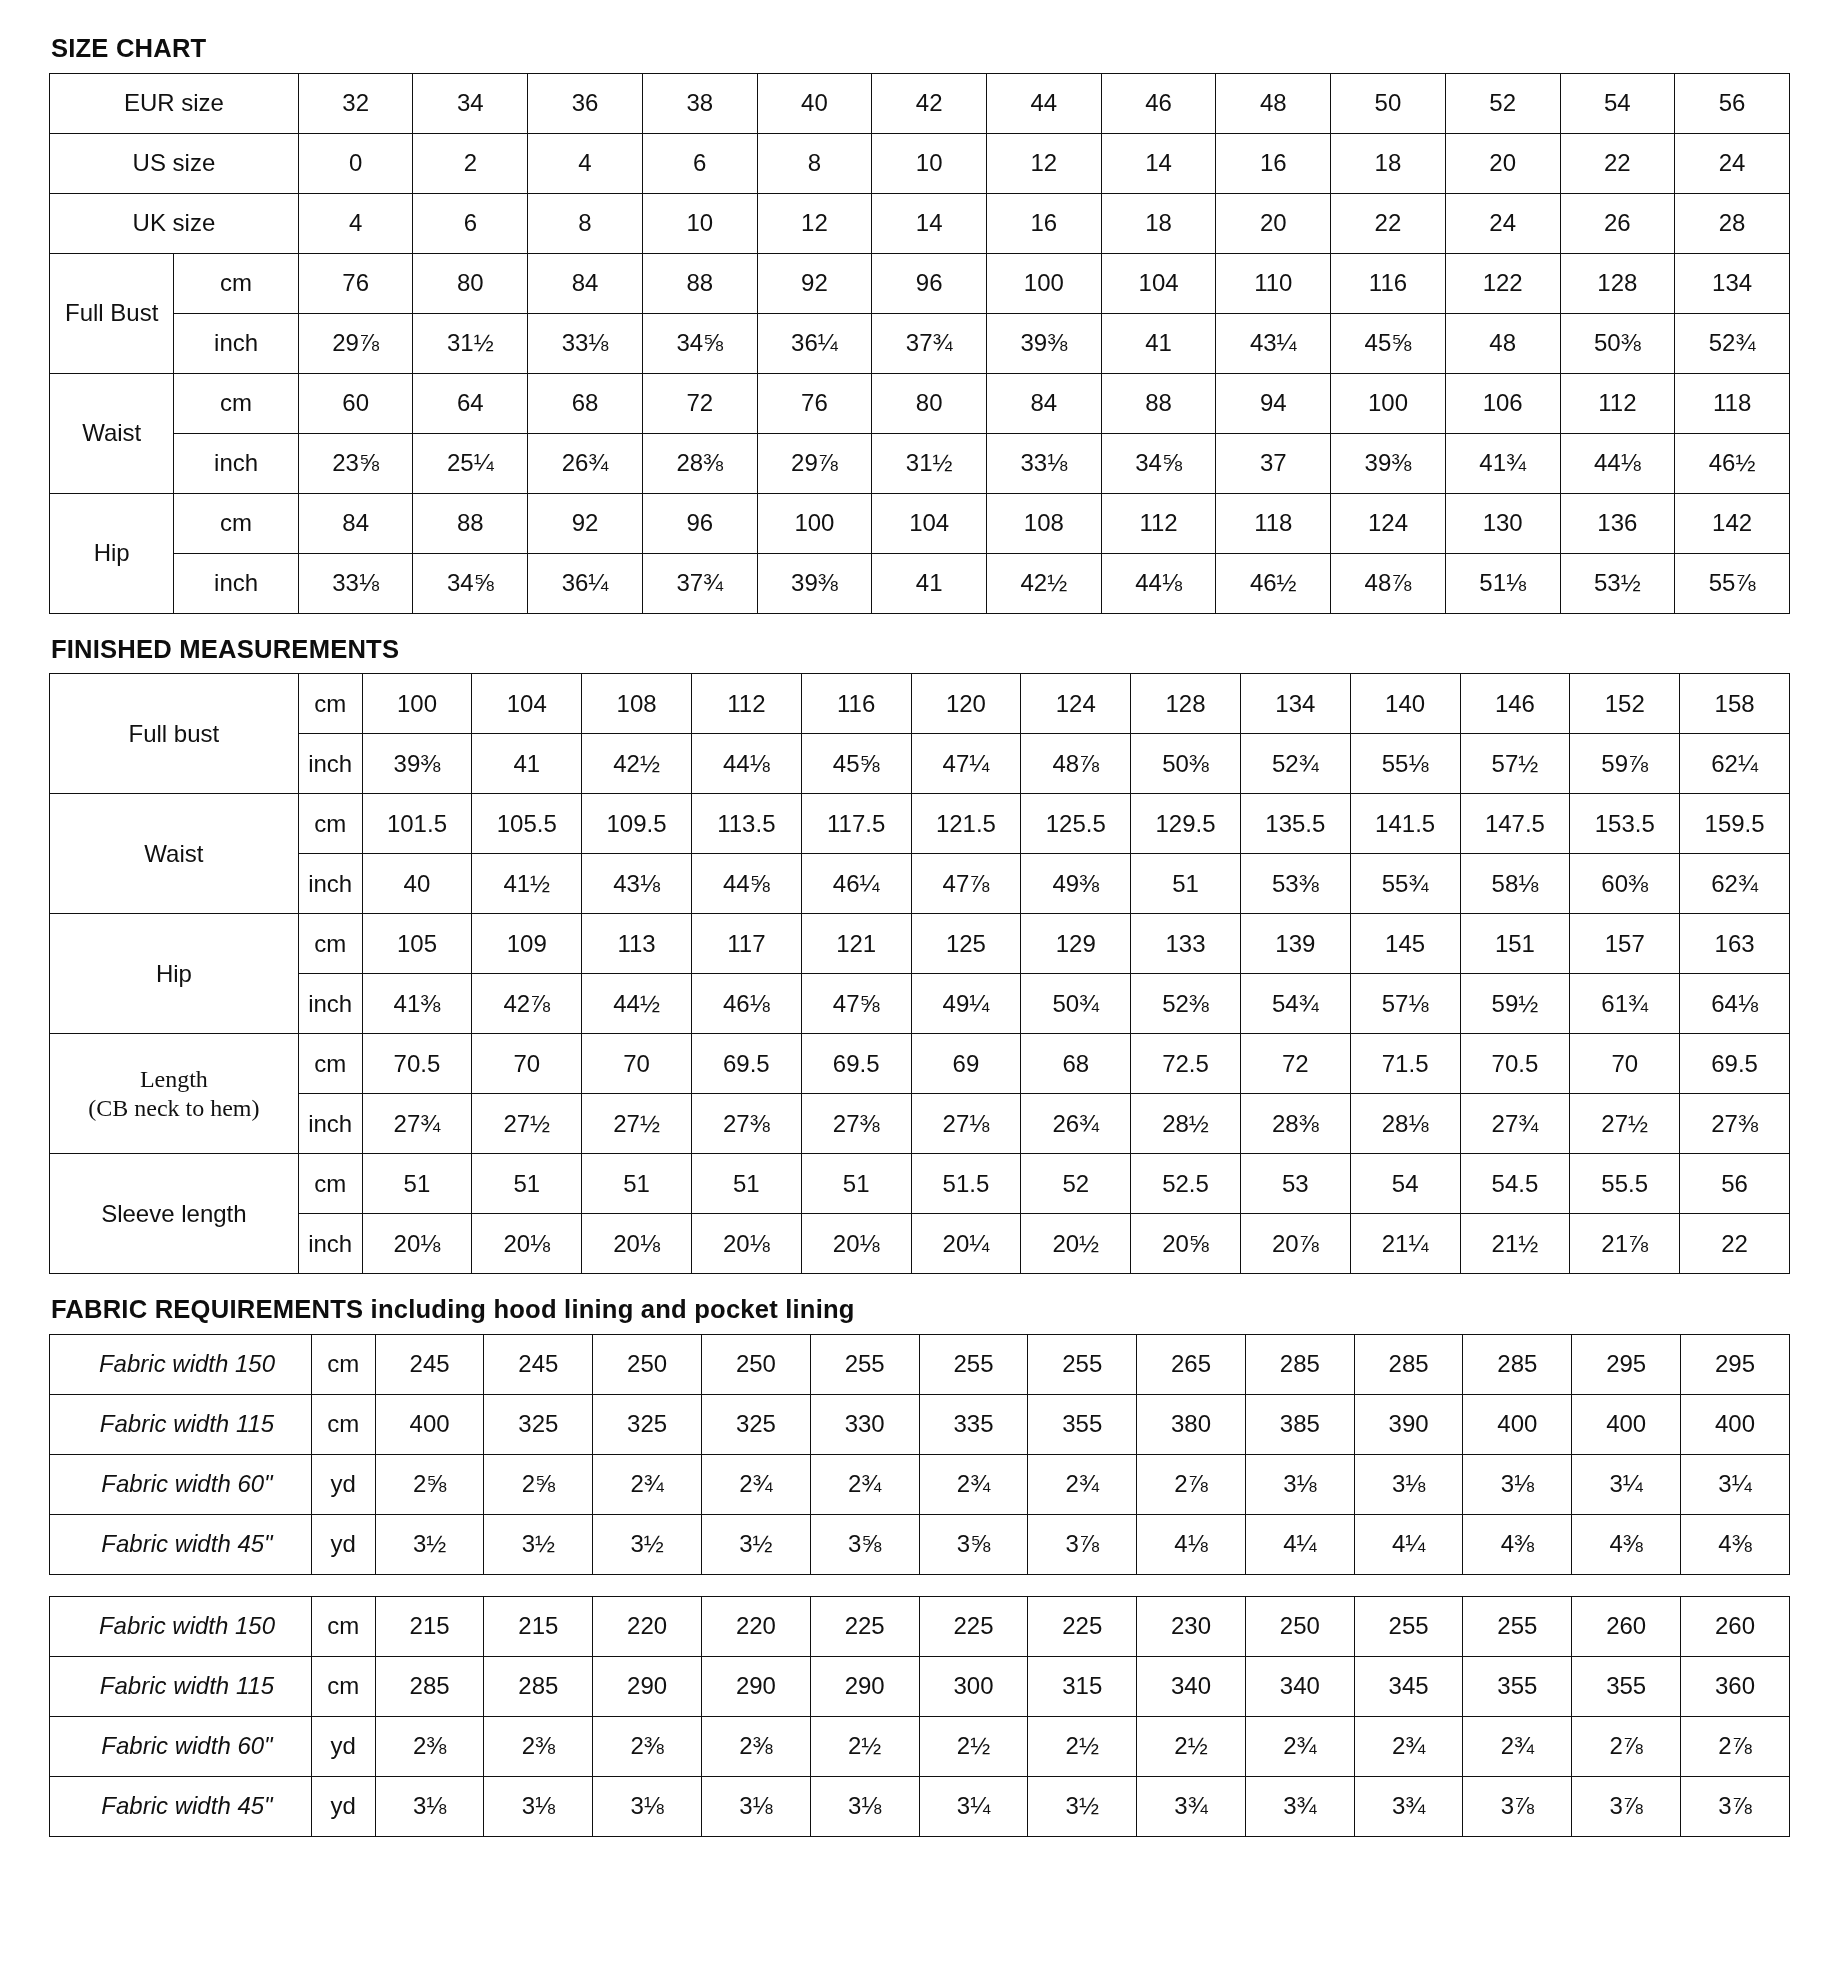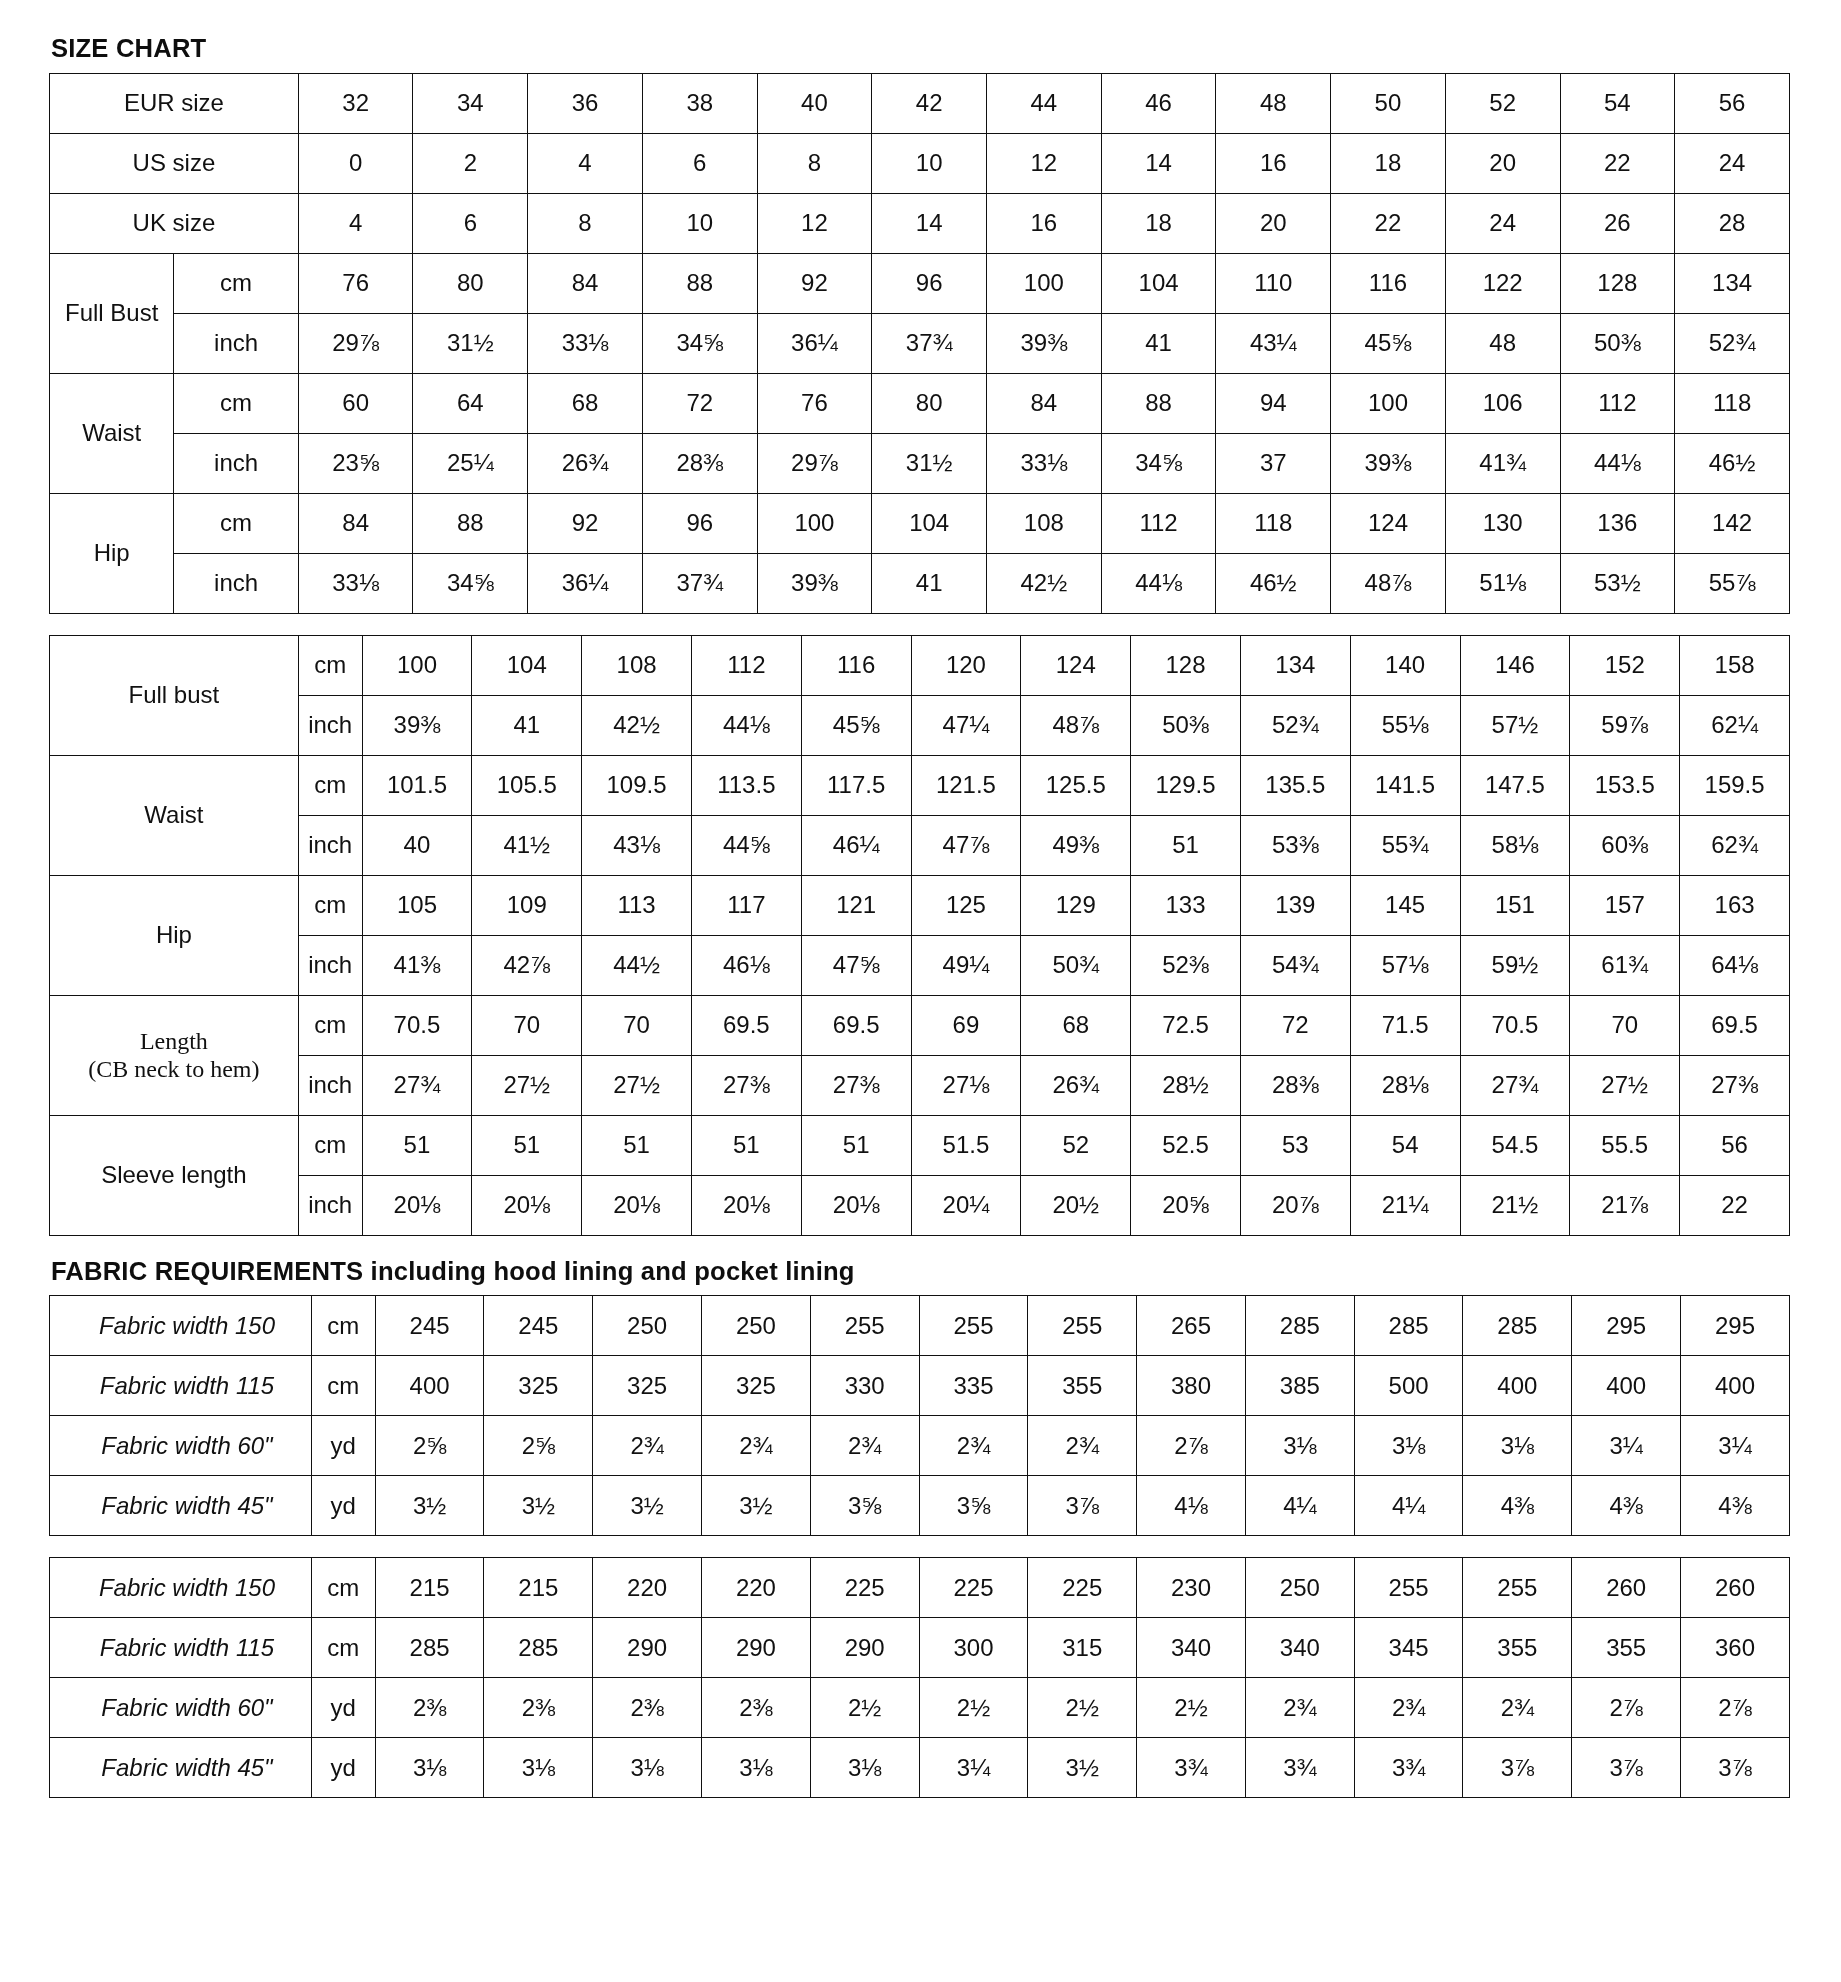--- a/index.html
+++ b/index.html
@@ -230,20 +230,21 @@
           <td>48⅞</td>
           <td>51⅛</td>
           <td>53½</td>
           <td>55⅞</td>
         </tr>
       </tbody>
     </table>
   </div>
 
   <div class="block">
+    <div class="section-title">FINISHED MEASUREMENTS</div>
     <table class="grid">
       <tbody>
         <tr>
           <td class="lbl outerlabel" rowspan="2">Full bust</td>
           <td class="unit">cm</td>
           <td>100</td>
           <td>104</td>
           <td>108</td>
           <td>112</td>
           <td>116</td>
@@ -440,21 +441,21 @@
           <td class="unit">cm</td>
           <td>400</td>
           <td>325</td>
           <td>325</td>
           <td>325</td>
           <td>330</td>
           <td>335</td>
           <td>355</td>
           <td>380</td>
           <td>385</td>
-          <td>500</td>
+          <td>390</td>
           <td>400</td>
           <td>400</td>
           <td>400</td>
         </tr>
         <tr>
           <td class="lbl lbl-left outerlabel">Fabric width 60"</td>
           <td class="unit">yd</td>
           <td>2⅝</td>
           <td>2⅝</td>
           <td>2¾</td>

